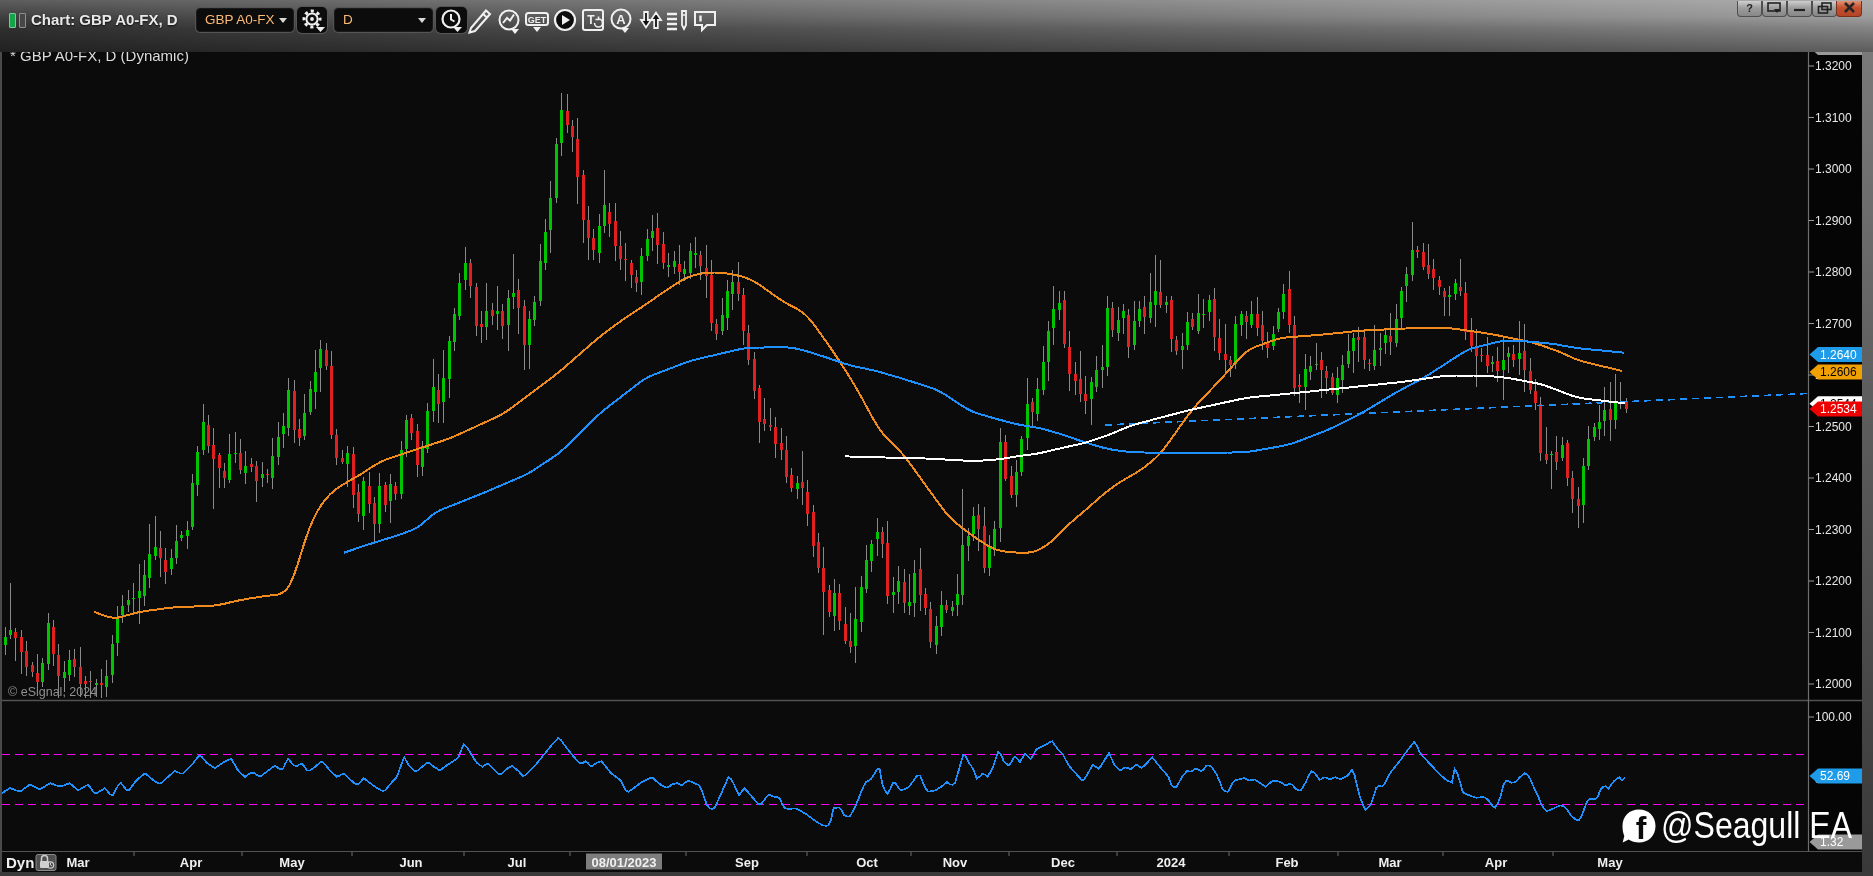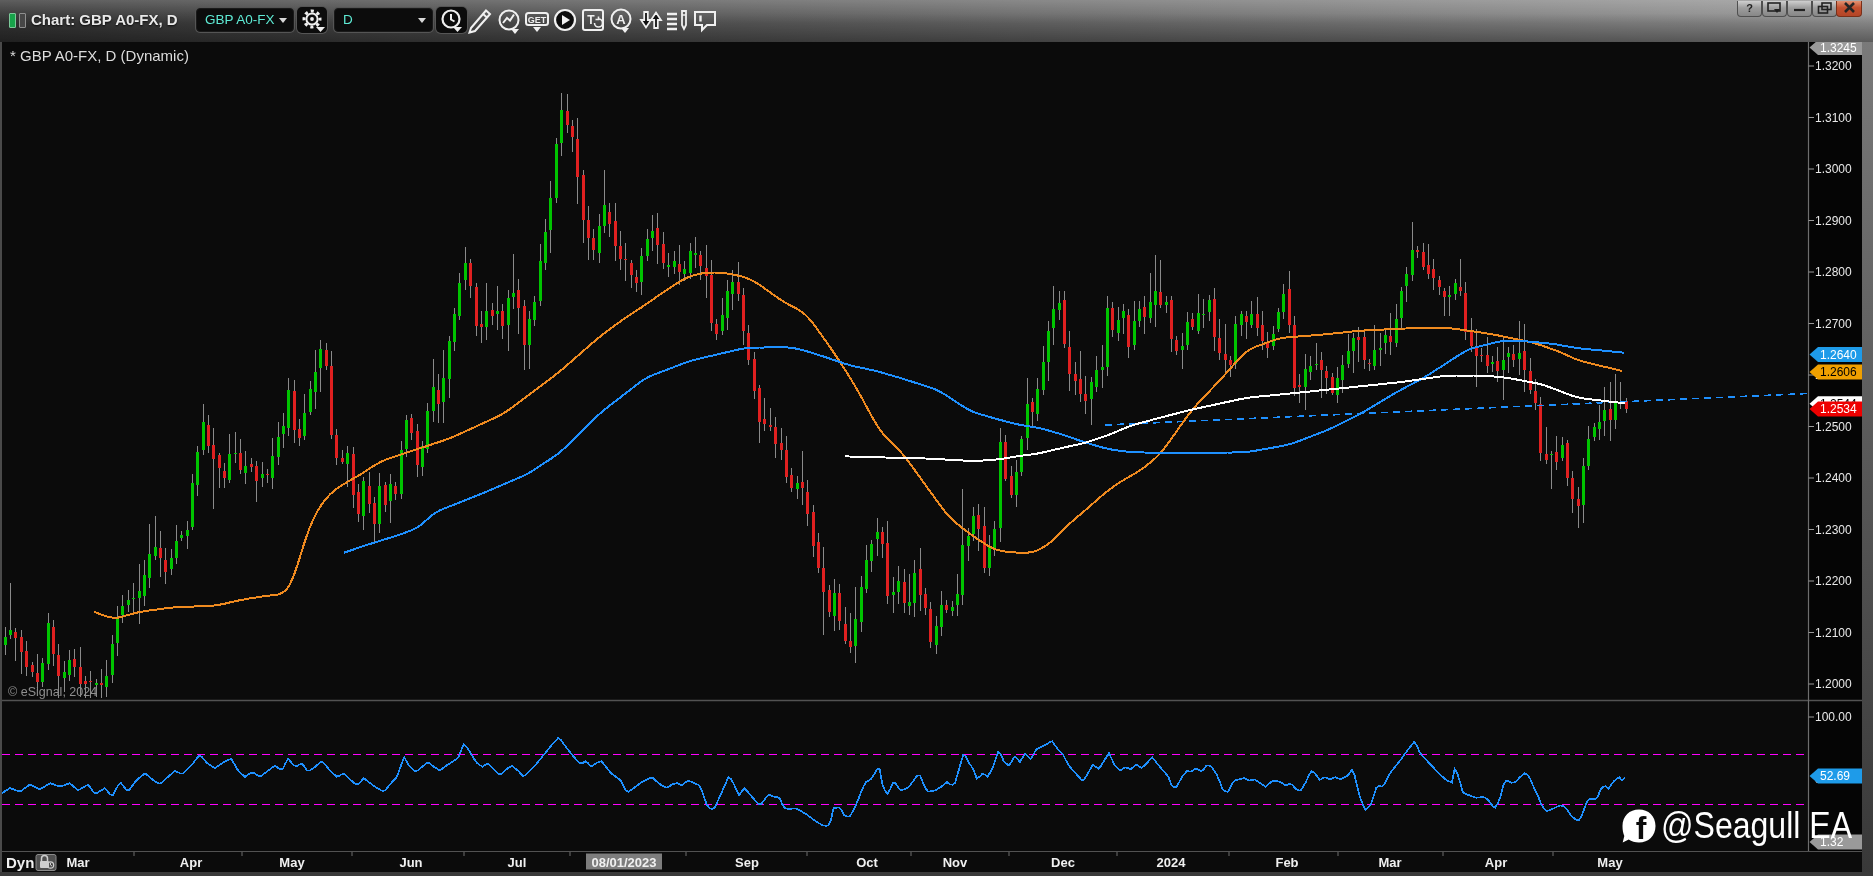--- a/index.html
+++ b/index.html
@@ -1,22 +1,22 @@
 <!DOCTYPE html>
 <html><head><meta charset="utf-8"><style>
 *{margin:0;padding:0;box-sizing:border-box}
 html,body{width:1873px;height:876px;overflow:hidden;background:#000;font-family:"Liberation Sans",sans-serif}
 #win{position:relative;width:1873px;height:876px}
 #svgwrap{position:absolute;left:0;top:0}
-#tbar{position:absolute;left:0;top:0;width:1873px;height:42px;
+#tbar{position:absolute;left:0;top:0;width:1873px;height:52px;
 background:linear-gradient(to bottom,rgba(255,255,255,.20),rgba(255,255,255,.05) 32%,rgba(0,0,0,.14) 55%,rgba(0,0,0,.40)),linear-gradient(to right,#363636,#989898);}
 .bar1{position:absolute;left:9px;top:13px;width:7px;height:15px;background:#17a34a;border:1px solid #7dc89a;border-radius:1px}
 .bar2{position:absolute;left:19px;top:13px;width:7px;height:15px;background:#474747;border:1px solid #8f8f8f;border-radius:1px}
 #ttext{position:absolute;left:31px;top:11px;font-size:15px;font-weight:bold;color:#e9e9e9;text-shadow:0 1px 2px rgba(0,0,0,.8)}
-.combo{position:absolute;top:8px;height:24px;background:#0c0c0c;border:1px solid #1a1a1a;border-radius:4px;color:#5eead4;font-size:13.5px;line-height:22px;padding-left:8px;box-shadow:0 0 0 1px #555}
+.combo{position:absolute;top:8px;height:24px;background:#0c0c0c;border:1px solid #1a1a1a;border-radius:4px;color:#fdba74;font-size:13.5px;line-height:22px;padding-left:8px;box-shadow:0 0 0 1px #555}
 .combo .arr{position:absolute;right:6px;top:9px;width:0;height:0;border-left:4.5px solid transparent;border-right:4.5px solid transparent;border-top:5px solid #d8d8d8}
 .sqbtn{position:absolute;top:7px;height:26px;background:#0c0c0c;border-radius:5px;box-shadow:0 0 0 1px #555}
 .icn{position:absolute;top:7px}
 .wbtn{position:absolute;top:1px;width:25px;height:16px;border:1px solid #4f4f4f;border-top:none;border-radius:0 0 4px 4px;background:linear-gradient(#cfcfcf,#9e9e9e 45%,#878787);color:#222;font-size:11px;font-weight:bold;text-align:center;line-height:15px}
 </style></head>
 <body>
 <div id="win">
 <div id="svgwrap"><svg width="1873" height="876" viewBox="0 0 1873 876" font-family="Liberation Sans, sans-serif">
 <rect x="0" y="40" width="1873" height="836" fill="#3f3f3f"></rect>
 <rect x="2" y="41" width="1860" height="831" fill="#0b0b0b"></rect>

